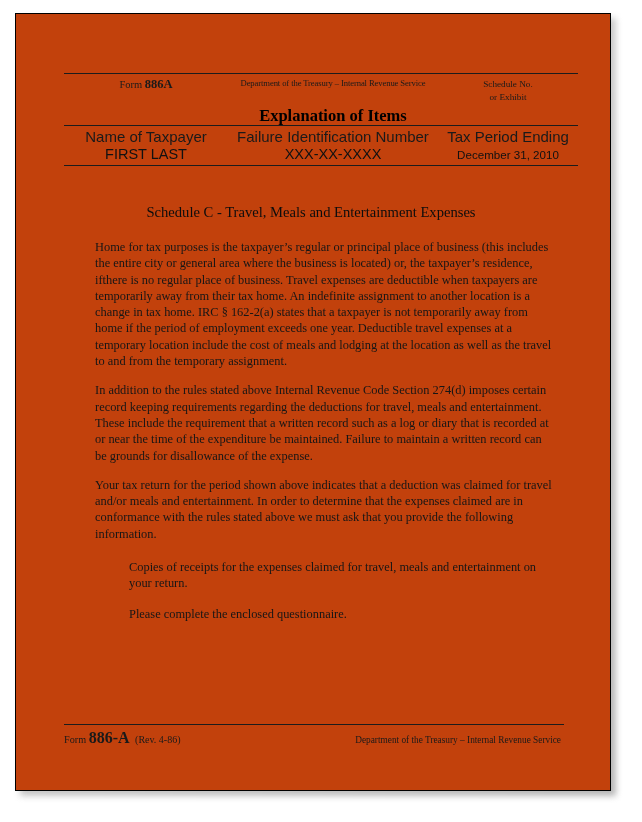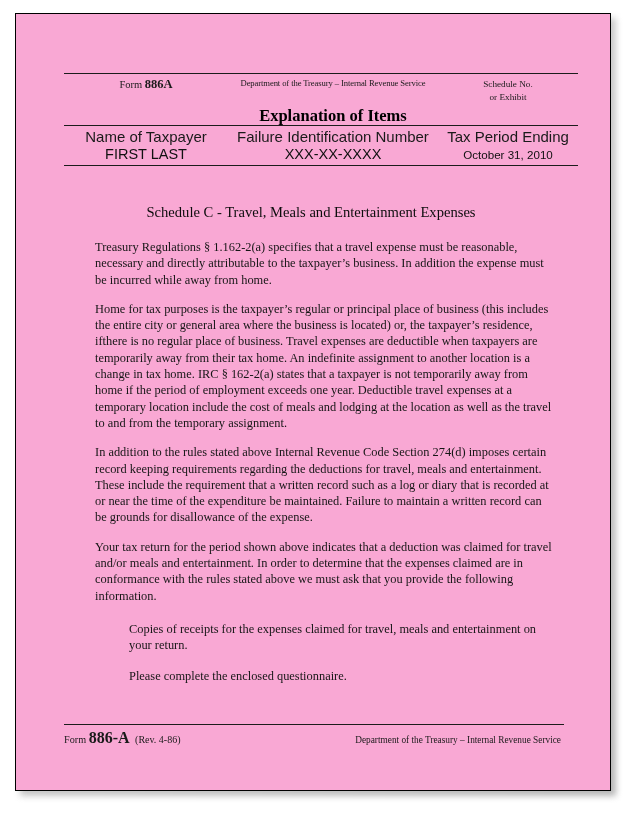--- a/index.html
+++ b/index.html
@@ -28,21 +28,21 @@
     opacity: 0.85;
   }
 
   
   #sheet {
     position: absolute;
     left: 15px;
     top: 13px;
     width: 596px;
     height: 778px;
-    background: #f9a8d4;
+    background: #c2410c;
     border: 1.6px solid #000000;
     box-sizing: border-box;
   }
 
   
   .hdr-table {
     position: absolute;
     left: 48px;
     top: 59px;
     width: 514px;
@@ -245,31 +245,30 @@
       </td>
       <td class="c-center cell-div">
         <div class="cell-inner">
           <div class="lbl-sans">Failure Identification Number</div>
           <div class="val-sans">XXX-XX-XXXX</div>
         </div>
       </td>
       <td class="c-right cell-div">
         <div class="cell-inner">
           <div class="lbl-sans">Tax Period Ending</div>
-          <div class="val-sans-sm">October 31, 2010</div>
+          <div class="val-sans-sm">December 31, 2010</div>
         </div>
       </td>
     </tr>
   </tbody>
     </table>
 
   <div id="doc-title">Schedule C - Travel, Meals and Entertainment Expenses</div>
 
   <div id="body-copy">
-    <p>Treasury Regulations § 1.162-2(a) specifies that a travel expense must be reasonable, necessary and directly attributable to the taxpayer’s business.  In addition the expense must be incurred while away from home.</p>
     <p>Home for tax purposes is the taxpayer’s regular or principal place of business (this includes the entire city or general area where the business is located) or, the taxpayer’s residence, ifthere is no regular place of business.  Travel expenses are deductible when taxpayers are temporarily away from their tax home.  An indefinite assignment to another location is a change in tax home.  IRC § 162-2(a) states that a taxpayer is not temporarily away from home if the period of employment exceeds one year.  Deductible travel expenses at a temporary location include the cost of meals and lodging at the location as well as the travel to and from the temporary assignment.</p>
     <p>In addition to the rules stated above Internal Revenue Code Section 274(d) imposes certain record keeping requirements regarding the deductions for travel, meals and entertainment.  These include the requirement that a written record such as a log or diary that is recorded at or near the time of the expenditure be maintained.  Failure to maintain a written record can be grounds for disallowance of the expense.</p>
     <p>Your tax return for the period shown above indicates that a deduction was claimed for travel and/or meals and entertainment.  In order to determine that the expenses claimed are in conformance with the rules stated above we must ask that you provide the following information.</p>
 
     <p class="item gap-before">Copies of receipts for the expenses claimed for travel, meals and entertainment on your return.</p>
     <p class="item">Please complete the enclosed questionnaire.</p>
   </div>
 
   <div id="footer">
     <div class="rule"></div>

